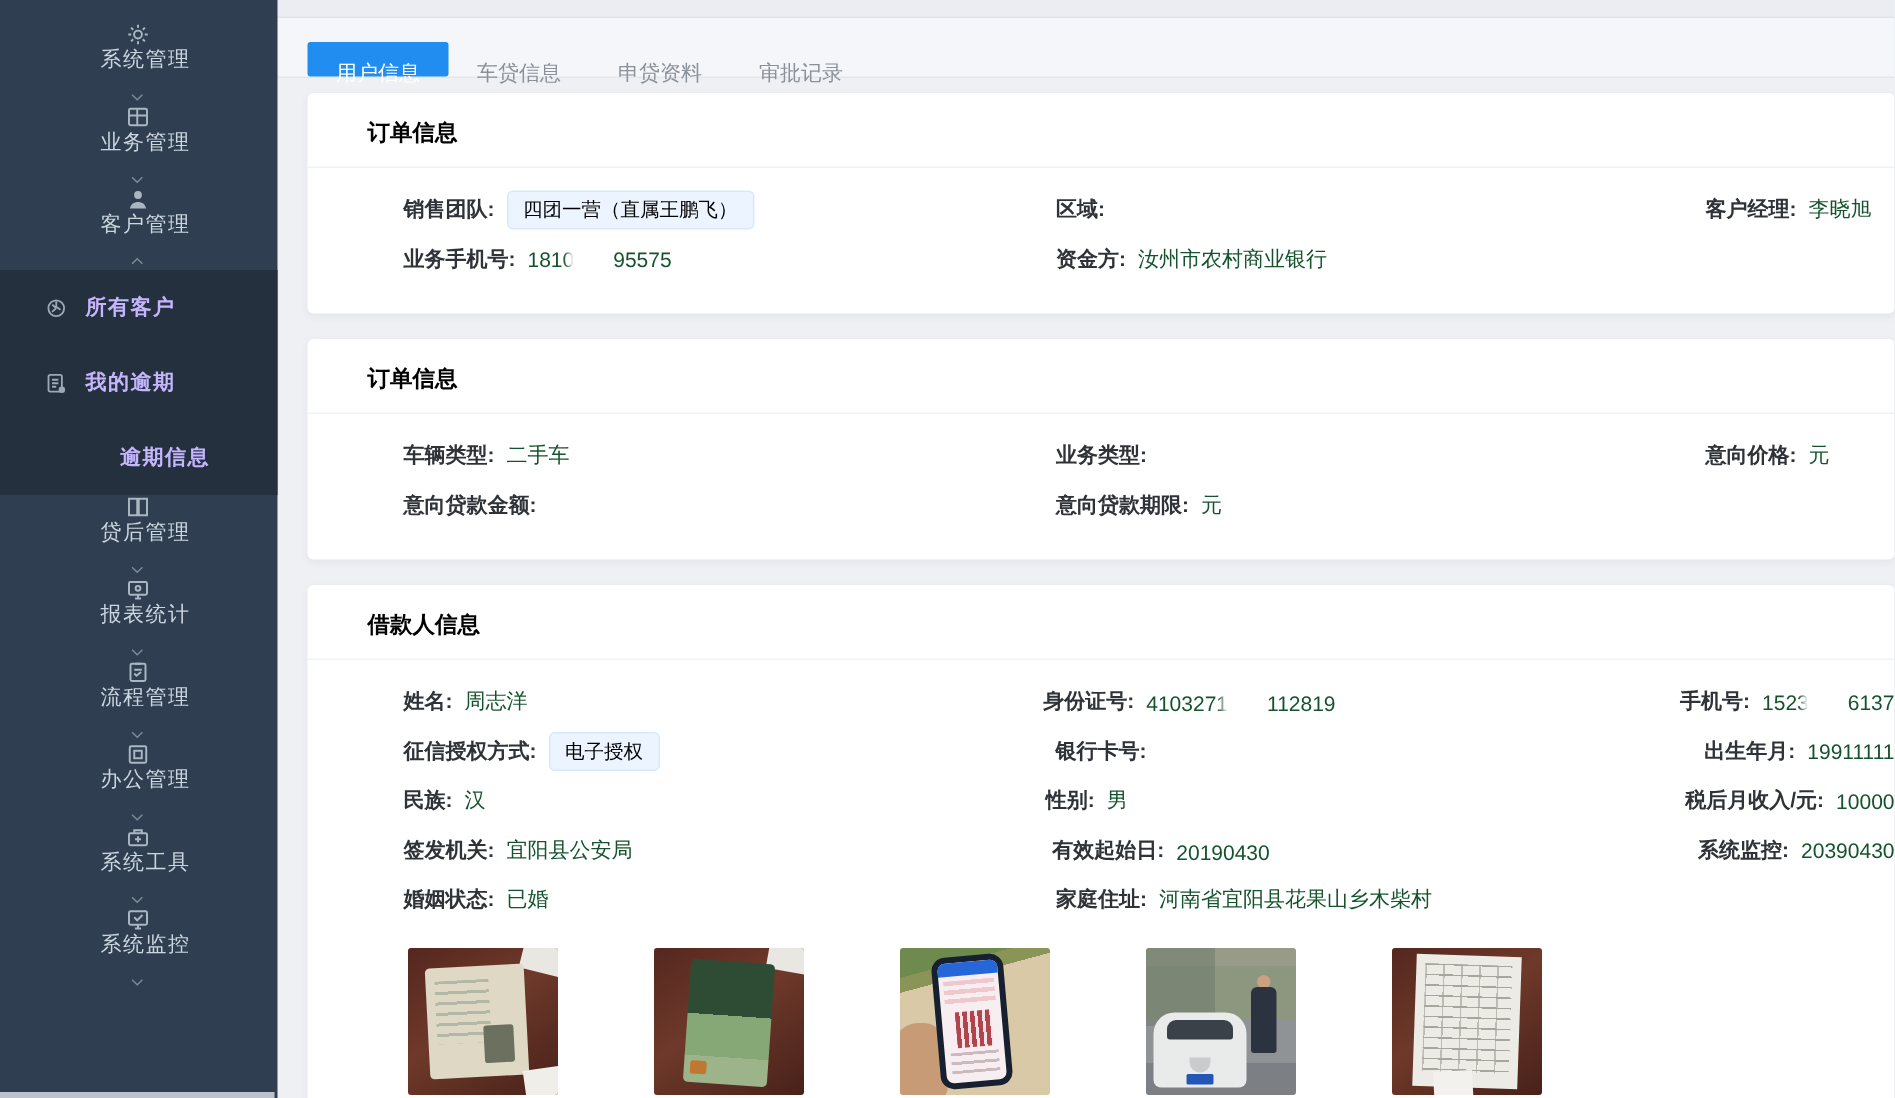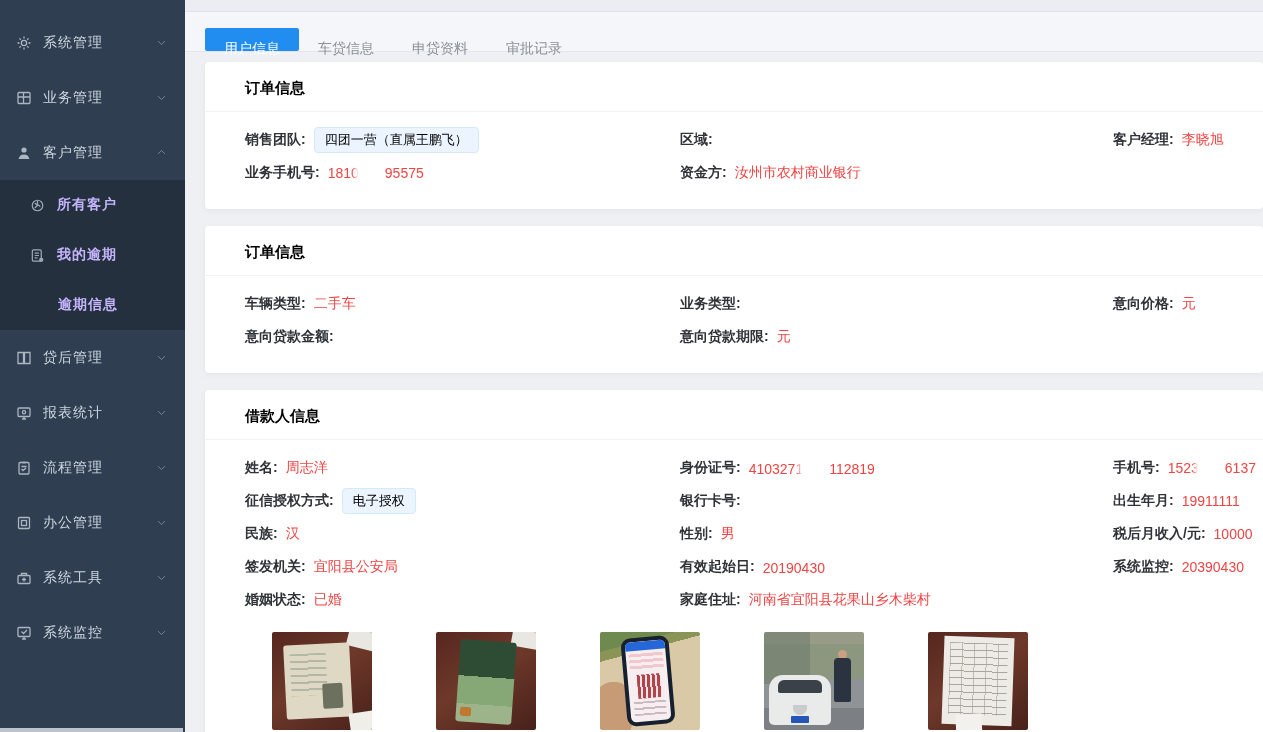--- a/index.html
+++ b/index.html
@@ -10,32 +10,32 @@
     font-family: "Liberation Sans", "DejaVu Sans", sans-serif;
     font-size: 14px;
   }
   
   .sidebar {
     position:absolute; left:0; top:0; width:185px; height:732px;
     background:#2f3e50; padding-top:15px; z-index:2;
   }
   .side-item {
     height:55px; display:flex; align-items:center;
-    padding:0 18px 0 16px; color:#ccd6e0; cursor:pointer;
+    padding:0 18px 0 16px; color:#ccd6e0; cursor:pointer;flex-direction:column;
   }
   .side-item .micon { width:16px; height:16px; flex:0 0 16px; }
   .side-item .lbl { flex:1; margin-left:11px; font-size:14px; letter-spacing:1px; }
   .chev { width:11px; height:11px; opacity:.65; }
   .submenu { background:#25303e; }
   .sub-item {
     height:50px; display:flex; align-items:center;
     padding-left:30px; color:#c4b5fd; cursor:pointer; letter-spacing:1px;font-weight:bold;
   }
   .sub-item .micon { width:15px; height:15px; flex:0 0 15px; margin-right:12px; opacity:.9; }
-  .sub-item.noicon { padding-left:58px; }
+  .sub-item.noicon { padding-left:80px; }
   .side-foot { position:absolute; bottom:0; left:0; width:183px; height:4px; background:#bcc3cc; }
   svg.ic { stroke:#aab6c2; fill:none; stroke-width:1.3; }
   
   .main { position:absolute; left:185px; top:0; right:0; bottom:0; background:#eef0f4; }
   .topstrip { height:12px; background:#ebedf3; border-bottom:1px solid #e0e3ea; }
   .tabbar {
     display:flex; height:40px; background:#f4f6f9;
     border-bottom:1px solid #e3e6ec; padding-left:20px;
   }
   .tab {
@@ -48,25 +48,25 @@
     background:#fff; border-radius:4px; margin-bottom:17px;
     box-shadow:0 2px 6px rgba(31,45,61,.05);
   }
   .card-h {
     padding:17px 40px 13px; font-size:15px; font-weight:bold;
     color:#000000; border-bottom:1px solid #f0f2f5;
   }
   .card-b { padding:11px 0 20px; }
   .frow { display:flex; min-height:33px; align-items:center; }
   .fcell { display:flex; align-items:center; }
-  .c1 { width:475px; padding-left:40px; }
+  .c1 { width:475px; padding-left:40px;margin-left:24px; }
   .c2 { width:433px;align-items:flex-end; }
   .c3 { flex:1; }
   .flabel { font-weight:bold; color:#2f3338; white-space:nowrap; }
-  .fval { color:#ef4444; margin-left:8px; white-space:nowrap; }
+  .fval { color:#14532d; margin-left:8px; white-space:nowrap; }
   .tag {
     display:inline-block; margin-left:8px; padding:3px 10px;
     background:#ecf5ff; border:1px solid #d5e9fc; border-radius:4px;
     color:#000000; font-size:13px; cursor:pointer; white-space:nowrap;
   }
   .mask {
     display:inline-block; width:28px; height:15px; background:#fff;
     border-radius:3px; box-shadow:0 0 4px 3px #fff; vertical-align:-2px; margin:0 -1px;
   }
   

